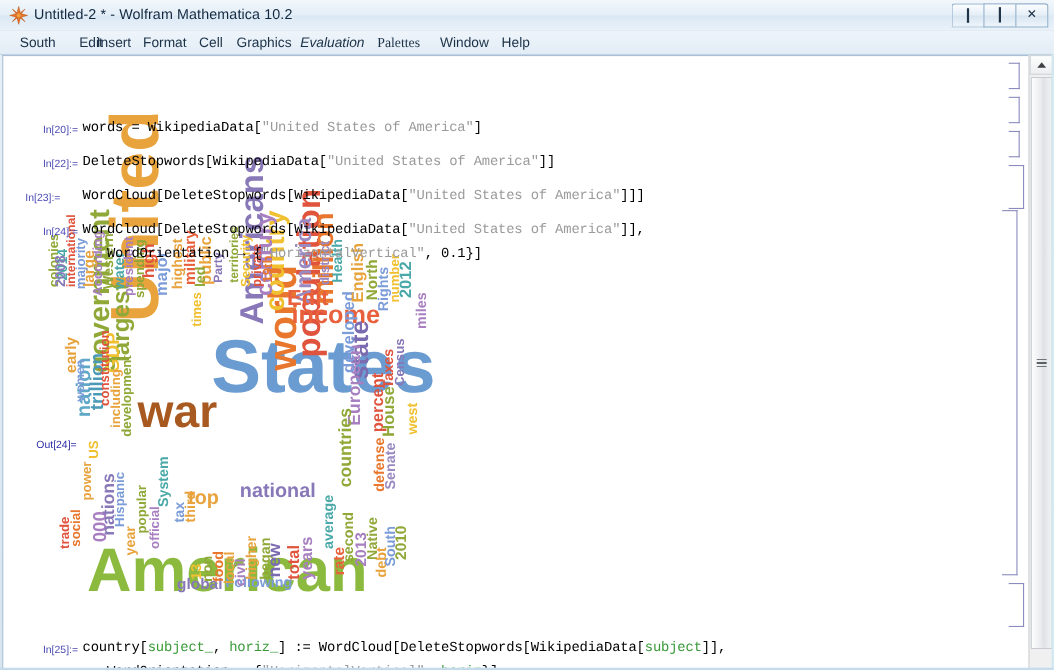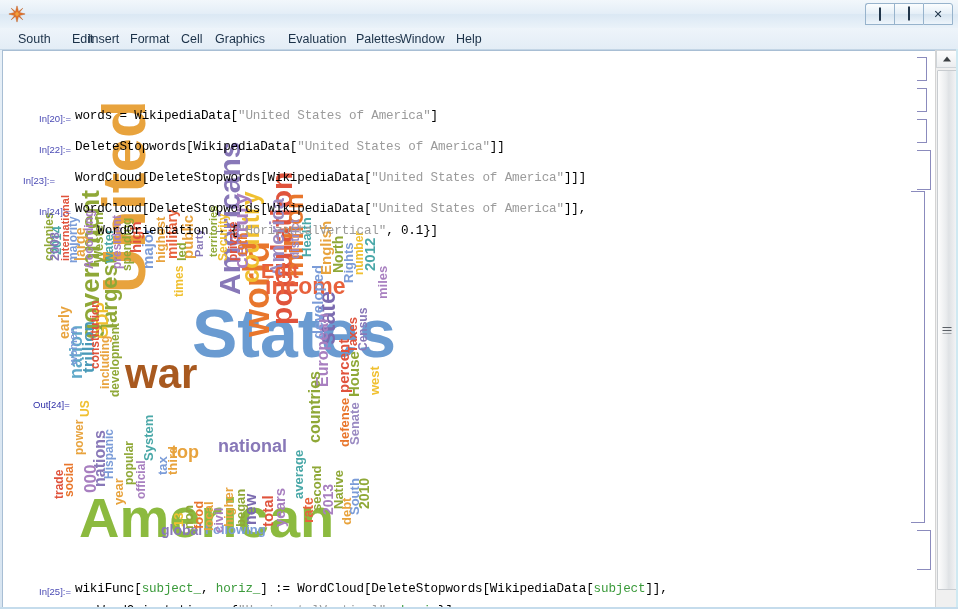--- a/index.html
+++ b/index.html
@@ -95,42 +95,43 @@
         <polygon points="19,10 12.8,11.6 10,10 12.8,8.4"></polygon>
         <polygon points="10,19 8.4,12.8 10,10 11.6,12.8"></polygon>
         <polygon points="1,10 7.2,8.4 10,10 7.2,11.6"></polygon>
         <polygon points="16.4,3.6 12.6,8.3 10,10 11.7,7.4"></polygon>
         <polygon points="16.4,16.4 11.7,12.6 10,10 12.6,11.7"></polygon>
         <polygon points="3.6,16.4 7.4,11.7 10,10 8.3,12.6"></polygon>
         <polygon points="3.6,3.6 8.3,7.4 10,10 7.4,8.3"></polygon>
       </g>
       <circle cx="10" cy="10" r="2.1" fill="#f3a03c"></circle>
     </svg>
+    <div class="tb-title">Untitled-2 * - Wolfram Mathematica 10.2</div>
     <div class="winbtns">
       <div class="wb">
         <span class="g"><span class="glyph-min"></span></span>
       </div>
       <div class="wb">
         <span class="g"><span class="glyph-max"></span></span>
       </div>
       <div class="wb">
         <span class="g">✕</span>
       </div>
     </div>
   </div>
 
   <div class="menubar" id="menubar">
       <div class="mi" style="left: 14px;">South</div>
       <div class="mi" style="left: 68px;">Edit</div>
       <div class="mi" style="left: 84px;">Insert</div>
       <div class="mi" style="left: 126px;">Format</div>
       <div class="mi" style="left: 177px;">Cell</div>
       <div class="mi" style="left: 211px;">Graphics</div>
-      <div class="mi" style="left: 284px;">Evaluation</div>
-      <div class="mi" style="left: 352px;">Palettes</div>
+      <div class="mi" style="left: 269px; font-style: italic;">Evaluation</div>
+      <div class="mi" style="left: 339px; font-family: Liberation Serif, serif;">Palettes</div>
       <div class="mi" style="left: 396px;">Window</div>
       <div class="mi" style="left: 452px;">Help</div>
     </div>
 
   <div class="notebook">
     <div class="nbinner" id="nbinner">
 
       <div class="cloud" id="cloud">
           <span class="w" style="left: 133px; top: 52px; font-size: 68px; color: rgb(106, 155, 209);">States</span>
           <span class="w v" style="left: 96px; top: 46px; font-size: 62px; color: rgb(232, 163, 61);">United</span>
@@ -241,21 +242,21 @@
         <div class="code" style="left: 72px; top: 89px;"><span class="op">DeleteStopwords[WikipediaData[</span><span class="str">"United States of America"</span><span class="op">]]</span></div>
         <div class="brk" style="left: 914px; top: 37px; height: 22px;"></div>
         <div class="lbl" style="left: 20px; top: 124px;">In[23]:=</div>
         <div class="code" style="left: 72px; top: 120px;"><span class="op">WordCloud[DeleteStopwords[WikipediaData[</span><span class="str">"United States of America"</span><span class="op">]]]</span></div>
         <div class="brk" style="left: 914px; top: 68px; height: 22px;"></div>
         <div class="lbl" style="left: 36px; top: 155px;">In[24]:=</div>
         <div class="code" style="left: 72px; top: 151px;"><span class="op">WordCloud[DeleteStopwords[WikipediaData[</span><span class="str">"United States of America"</span><span class="op">]],</span></div>
         <div class="code" style="left: 72px; top: 173px;"><span class="op">   WordOrientation → {</span><span class="str">"HorizontalVertical"</span><span class="op">, 0.1}]</span></div>
         <div class="brk multi" style="left: 914px; top: 99px; height: 38px;"></div>
         <div class="lbl" style="left: 36px; top: 535px;">In[25]:=</div>
-        <div class="code" style="left: 72px; top: 531px;"><span class="op">wikiFunc[</span><span class="pat">subject_</span><span class="op">, </span><span class="pat">horiz_</span><span class="op">] := WordCloud[DeleteStopwords[WikipediaData[</span><span class="pat">subject</span><span class="op">]],</span></div>
+        <div class="code" style="left: 72px; top: 531px;"><span class="op">country[</span><span class="pat">subject_</span><span class="op">, </span><span class="pat">horiz_</span><span class="op">] := WordCloud[DeleteStopwords[WikipediaData[</span><span class="pat">subject</span><span class="op">]],</span></div>
         <div class="code" style="left: 72px; top: 553px;"><span class="op">   WordOrientation → {</span><span class="str">"HorizontalVertical"</span><span class="op">, </span><span class="pat">horiz</span><span class="op">}]</span></div>
         <div class="brk multi" style="left: 914px; top: 479px; height: 38px;"></div>
         <div class="lbl out" style="left: 30px; top: 348px;">Out[24]=</div>
         <div class="brk multi" style="left: 908px; top: 140px; height: 330px;"></div>
       </div>
   </div>
 
   <div class="vscroll">
     <div class="sb-arrow up">
       <span class="tri"></span>

